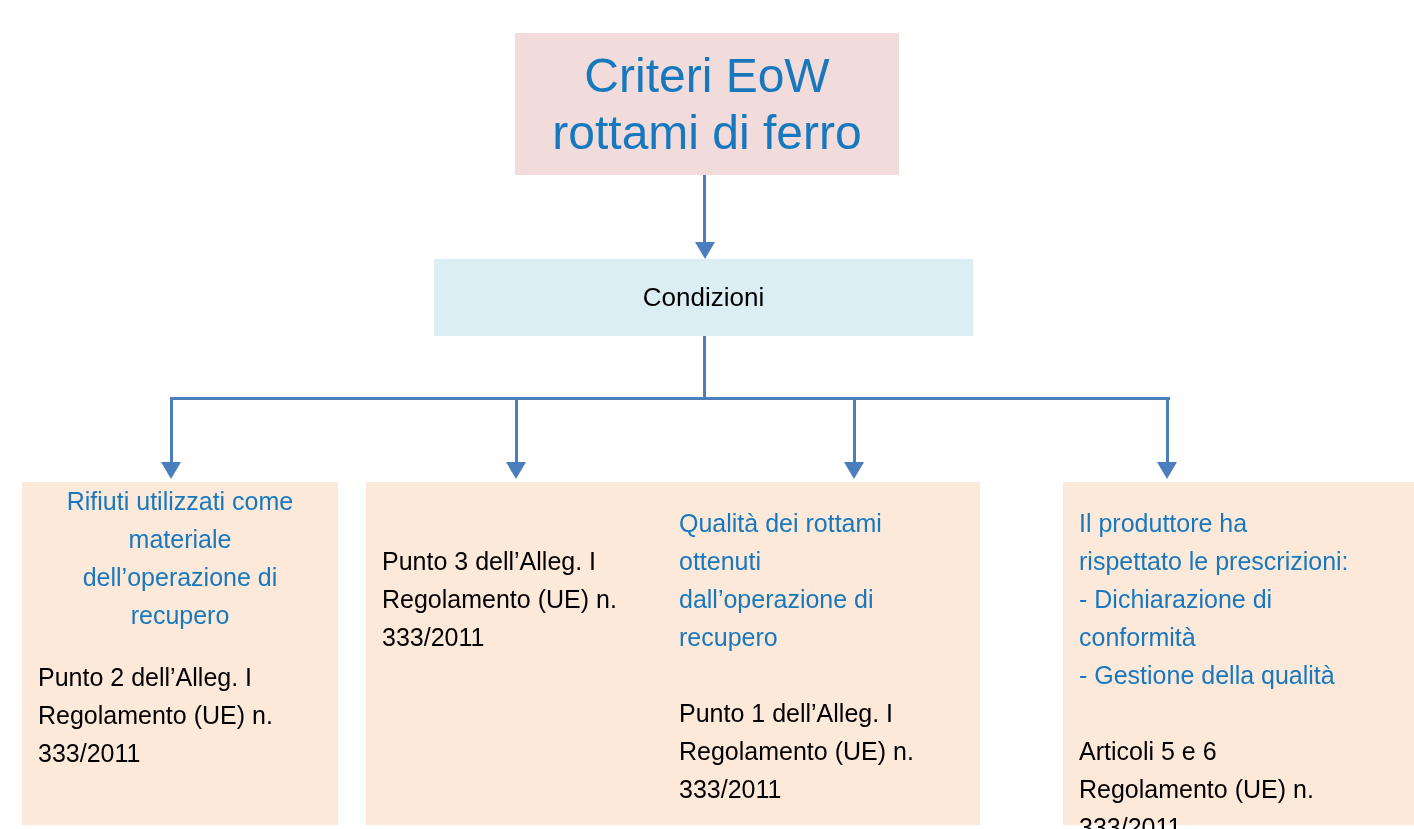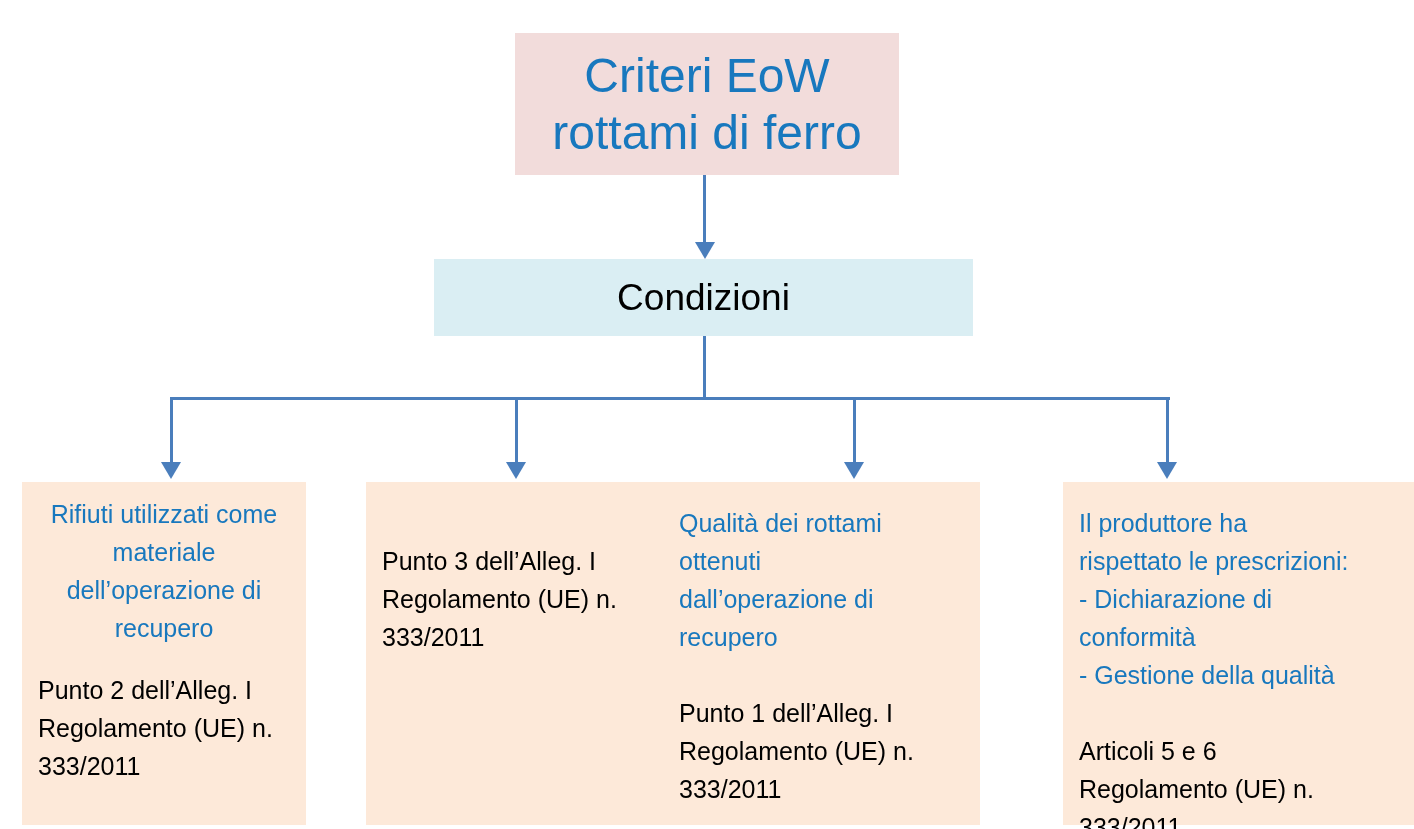--- a/index.html
+++ b/index.html
@@ -36,21 +36,21 @@
   }
 
   
   .condition-box {
     left: 434px; top: 259px; width: 539px; height: 77px;
     background: var(--condition-bg, #daeef3);
     display: flex; align-items: center; justify-content: center;
   }
   .condition-label {
     color: var(--body-text, #000);
-    font-size: 37px;
+    font-size: 26px;
   }
 
   
   .stem, .drop { position: absolute; width: 3px; background: var(--connector, #4a7ebc); }
   .stem-1 { left: 703px; top: 175px; height: 67px; }
   .stem-2 { left: 703px; top: 336px; height: 62px; }
   .hline  { position: absolute; left: 171px; top: 397px; width: 999px; height: 3px; background: var(--connector, #4a7ebc); }
   .drop   { top: 397px; height: 65px; }
   .drop-1 { left: 170px; }
   .drop-2 { left: 515px; }
@@ -68,21 +68,21 @@
   .head-3 { left: 844px; top: 462px; }
   .head-4 { left: 1157px; top: 462px; }
 
   
   .branch-box {
     top: 482px; height: 343px;
     background: var(--branch-bg, #fde9d9);
     padding: 22px 16px 0;
     font-size: 25px; line-height: 38px;
   }
-  .branch-1 { left: 22px;   width: 284px; padding-top: 13px; }
+  .branch-1 { left: 22px;   width: 316px; padding-top: 0; }
   .branch-2 { left: 366px;  width: 313px; }
   .branch-3 { left: 663px;  width: 317px; }
   .branch-4 { left: 1025px; width: 374px; margin-left: 38px; }
   .branch-title { color: var(--accent-text, #1878be); }
   .branch-1 .branch-title { text-align: center; }
   .branch-body { color: var(--body-text, #000); margin-top: 38px; }
   .branch-1 .branch-body { margin-top: 24px; text-align: left; }
 </style>
 </head>
 <body>

